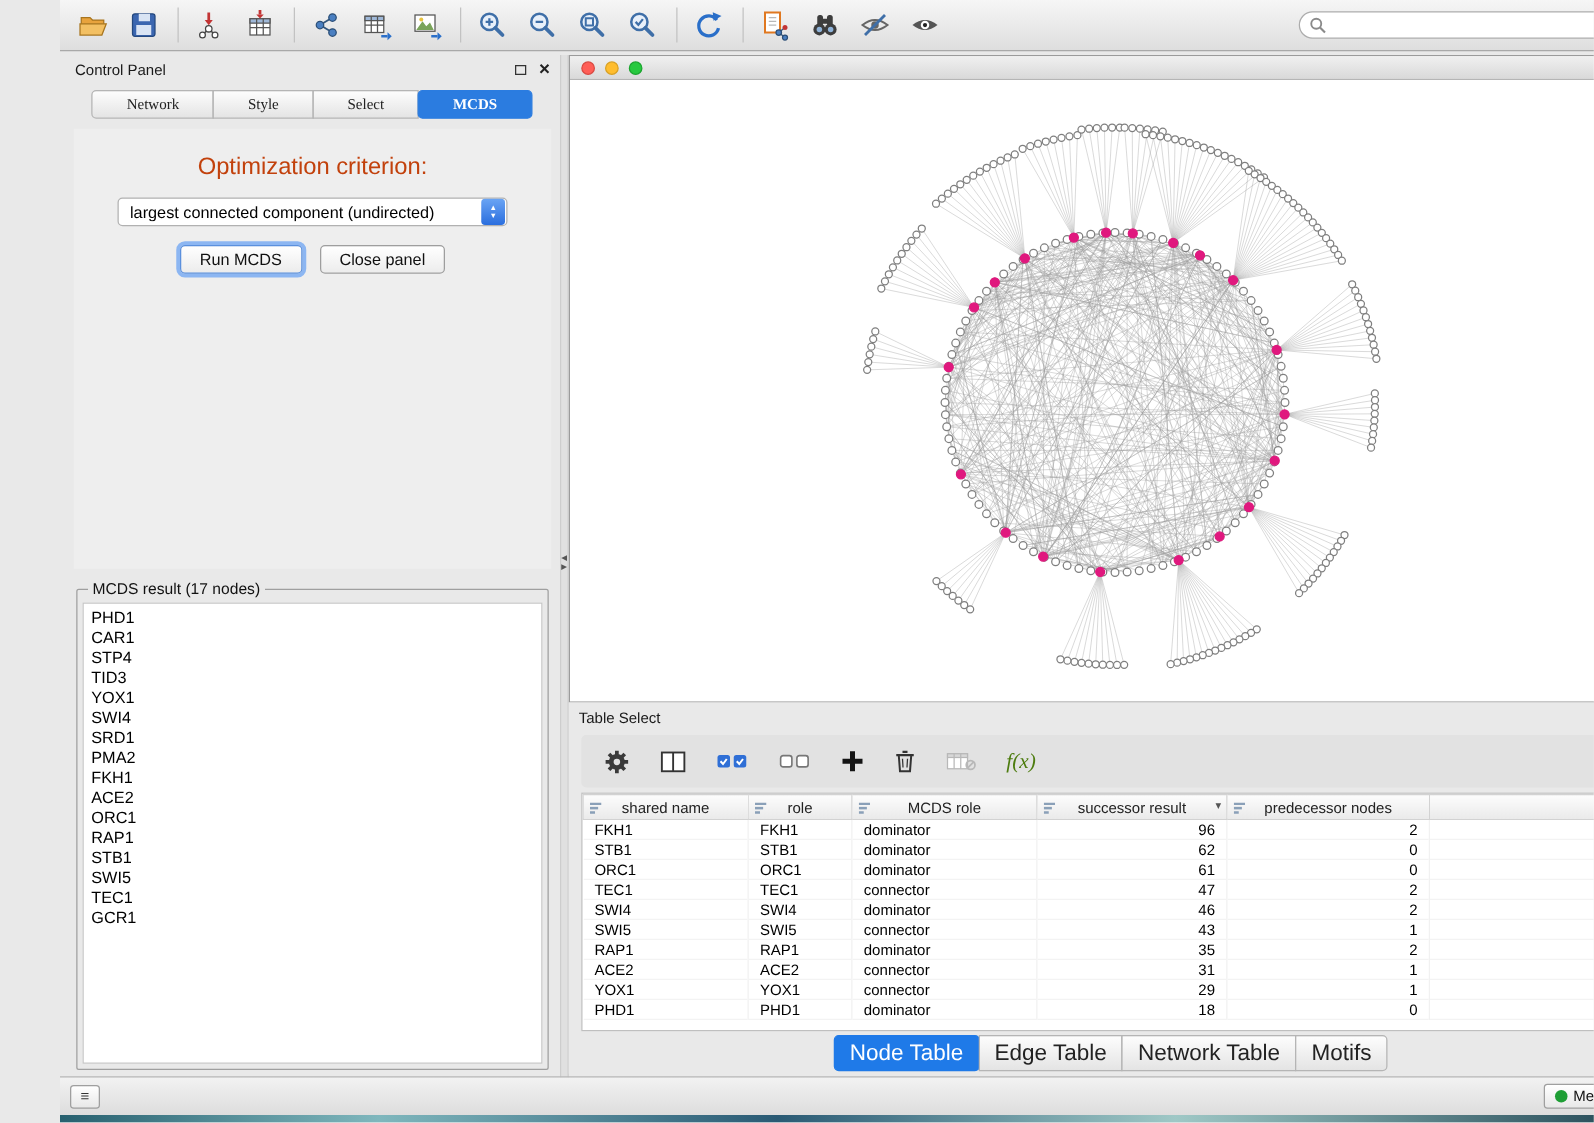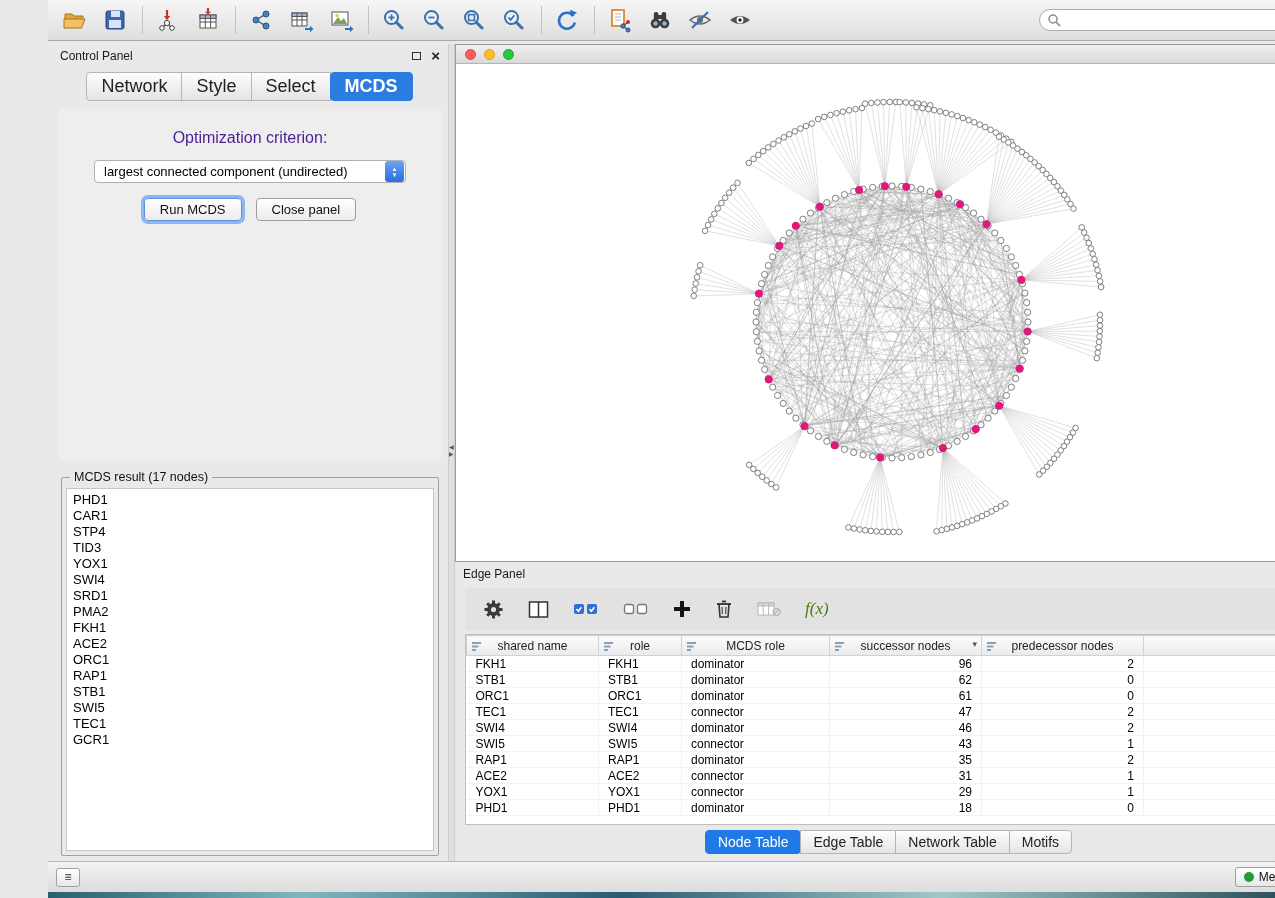--- a/index.html
+++ b/index.html
@@ -22,27 +22,27 @@
   
   #control-panel { position:absolute; left:4px; top:44px; width:396px; height:818px;
     display:flex; flex-direction:column; }
   .panel-header { height:24px; display:flex; align-items:center; padding:0 8px; }
   .panel-title { font-size:12px; color:#1a1a1a; }
   .panel-header .spacer { flex:1; }
   .float-icon { width:9px; height:8px; border:1.4px solid #333; margin-right:10px; cursor:pointer; }
   .close-icon { font-size:15px; font-weight:bold; color:#222; cursor:pointer; line-height:10px; }
 
   .tabbar { display:flex; justify-content:center; margin-top:4px; }
-  .tab { font-size:18px; padding:3px 14px; background:linear-gradient(#fdfdfd,#e4e4e4);
-    border:1px solid #b5b5b5; margin-left:-1px; cursor:pointer; color:#222; }
+  .tab { font-size:12px; padding:3px 27px; background:linear-gradient(#fdfdfd,#e4e4e4);
+    border:1px solid #b5b5b5; margin-left:-1px; cursor:pointer; color:#222;font-family:Liberation Serif, serif; }
   .tab:first-child { border-radius:4px 0 0 4px; }
   .tab.selected { background:#2b7ce0; border-color:#2b7ce0; color:#fff; border-radius:4px; font-weight:bold; }
 
   .cp-content { margin:8px 7px 0 7px; background:#eeeeee; height:352px; text-align:center; padding-top:20px; }
-  .opt-label { font-size:16px; color:#4c1d95; }
+  .opt-label { font-size:19px; color:#c2410c; }
   .dropdown { margin:13px auto 0 auto; width:312px; height:23px; background:#fff;
     border:1px solid #b1b1b1; border-radius:4px; display:flex; align-items:center;
     padding-left:9px; font-size:13px; cursor:pointer; }
   .dropdown .dd-text { flex:1; text-align:left; white-space:nowrap; overflow:hidden; }
   .dd-stepper { width:19px; height:21px; border-radius:3px; margin-right:1px;
     background:linear-gradient(#6aa4f4,#2a6ede); color:#fff; display:flex; flex-direction:column;
     align-items:center; justify-content:center; font-size:6px; line-height:6px; }
   .btn-row { margin-top:15px; display:flex; justify-content:center; gap:14px; }
   .btn { font-size:13px; padding:3px 15px; background:linear-gradient(#ffffff,#ececec);
     border:1px solid #9e9e9e; border-radius:4px; cursor:pointer; color:#111; }
@@ -88,21 +88,21 @@
     background:linear-gradient(#fcfcfc,#eaeaea); border:1px solid #d2d2d2; position:relative; }
   .th-icon { position:absolute; left:5px; top:5px; }
   .th-chevron { position:absolute; right:4px; top:3px; font-size:9px; color:#555; }
   td { height:16px; font-size:12px; color:#000; padding:0 9px; border-right:1px solid #f1f1f1; }
   tbody tr { border-bottom:1px solid #f3f3f3; cursor:default; }
   td.col0, td.col1, td.col2 { text-align:left; }
   td.col3, td.col4 { text-align:right; }
   .v-scrollbar { position:absolute; right:1px; top:22px; width:10px; height:166px; background:#fafafa; }
   .v-thumb { position:absolute; left:1px; top:12px; width:8px; height:96px; background:#b9b9b9; border-radius:4px; cursor:pointer; }
   .tp-tabs { height:28px; display:flex; justify-content:center; align-items:center; margin-top:3px; }
-  .tp-tab { font-size:14px; padding:3px 12px; background:linear-gradient(#fdfdfd,#e4e4e4);
+  .tp-tab { font-size:18px; padding:3px 12px; background:linear-gradient(#fdfdfd,#e4e4e4);
     border:1px solid #b5b5b5; margin-left:-1px; cursor:pointer; color:#222; }
   .tp-tab:first-child { border-radius:4px 0 0 4px; }
   .tp-tab:last-child { border-radius:0 4px 4px 0; }
   .tp-tab.selected { background:#1f7ae8; border-color:#1f7ae8; color:#fff; border-radius:4px; }
 
   
   #status-bar { position:absolute; left:0; top:861px; width:1275px; height:31px;
     background:linear-gradient(#f2f2f2,#dddddd); border-top:1px solid #b8b8b8;
     display:flex; align-items:center; }
   .hamburger-btn { width:24px; height:19px; margin-left:8px; border:1px solid #9f9f9f; border-radius:3px;
@@ -1214,21 +1214,21 @@
           <circle cx="563.7981964268836" cy="304.5147394922909" r="3.6" fill="#e0187e" stroke="#e0187e" stroke-width="1"></circle>
           <circle cx="519.7299606442896" cy="365.1694624905142" r="3.6" fill="#e0187e" stroke="#e0187e" stroke-width="1"></circle>
           <circle cx="378.5239164032649" cy="381.2578590369844" r="3.6" fill="#e0187e" stroke="#e0187e" stroke-width="1"></circle>
           <circle cx="312.74214096301563" cy="315.4760835967351" r="3.6" fill="#e0187e" stroke="#e0187e" stroke-width="1"></circle>
         </g>
       </svg>
   </div>
 
   <div id="table-panel">
     <div class="panel-header">
-      <span class="panel-title">Edge Panel</span>
+      <span class="panel-title">Table Select</span>
       <span class="spacer"></span>
       <span class="float-icon"></span>
       <span class="close-icon">×</span>
     </div>
     <div class="tp-toolbar">
       <span class="tp-icon">
         <svg width="21" height="21">
             <g stroke="#3a3a3a" stroke-width="3">
               <line x1="10.5" y1="1.5" x2="10.5" y2="19.5"></line>
               <line x1="1.5" y1="10.5" x2="19.5" y2="10.5"></line>
@@ -1310,21 +1310,21 @@
                   </svg></span><span>role</span></th>
             <th><span class="th-icon"><svg width="10" height="10">
                     <rect y="0" width="9" height="2" fill="#8aa0b8"></rect>
                     <rect y="3.5" width="6.5" height="2" fill="#8aa0b8"></rect>
                     <rect y="7" width="4" height="2" fill="#8aa0b8"></rect>
                   </svg></span><span>MCDS role</span></th>
             <th><span class="th-icon"><svg width="10" height="10">
                     <rect y="0" width="9" height="2" fill="#8aa0b8"></rect>
                     <rect y="3.5" width="6.5" height="2" fill="#8aa0b8"></rect>
                     <rect y="7" width="4" height="2" fill="#8aa0b8"></rect>
-                  </svg></span><span>successor nodes</span><span class="th-chevron">▾</span></th>
+                  </svg></span><span>successor result</span><span class="th-chevron">▾</span></th>
             <th><span class="th-icon"><svg width="10" height="10">
                     <rect y="0" width="9" height="2" fill="#8aa0b8"></rect>
                     <rect y="3.5" width="6.5" height="2" fill="#8aa0b8"></rect>
                     <rect y="7" width="4" height="2" fill="#8aa0b8"></rect>
                   </svg></span><span>predecessor nodes</span></th>
             <th></th>
           </tr>
         </thead>
         <tbody>
             <tr>

